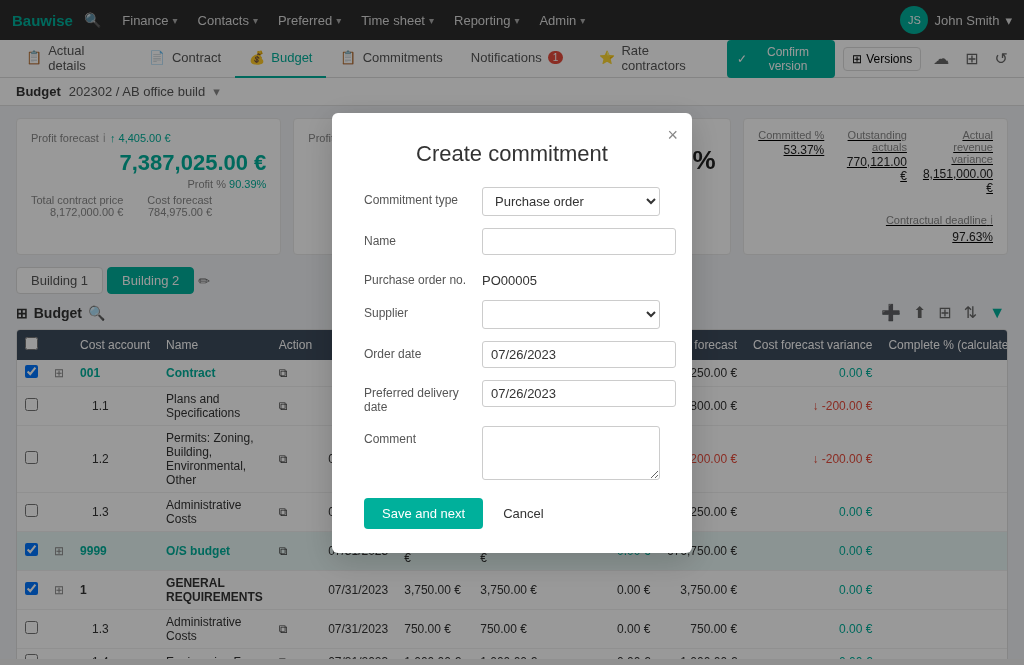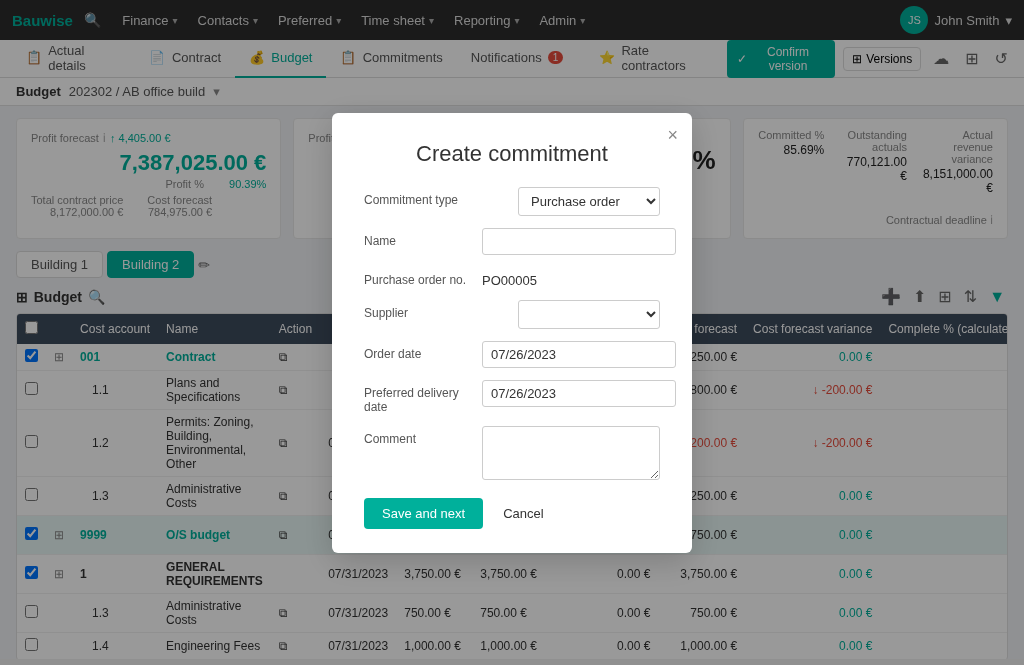--- a/index.html
+++ b/index.html
@@ -346,21 +346,20 @@
     }
     .form-select {
       flex: 1;
       border: 1px solid #ccc;
       border-radius: 3px;
       padding: 5px 8px;
       font-size: 13px;
       color: #333;
       background: #fff;
       outline: none;
-      margin-left: 36px;
     }
     .form-textarea {
       flex: 1;
       border: 1px solid #ccc;
       border-radius: 3px;
       padding: 5px 8px;
       font-size: 13px;
       color: #333;
       height: 54px;
       resize: vertical;
@@ -486,21 +485,21 @@
   <div class="kpi-row">
     <div class="kpi-card">
       <div class="kpi-label">
         <span>Profit forecast</span>
         <span class="info-icon">ℹ</span>
         <span class="trend-up">↑ 4,405.00 €</span>
       </div>
       <div class="kpi-value teal">7,387,025.00 €</div>
       <div class="kpi-sub">
         <span>Profit %</span>
-        <span class="profit-pct" style="color:#00b09b;margin-left:22px;">90.39%</span>
+        <span class="profit-pct" style="color:#00b09b;margin-left:0;">90.39%</span>
       </div>
       <div class="kpi-sub" style="margin-top:4px;display:flex;gap:24px;">
         <div>
           <span style="color:#888;">Total contract price</span><br>
           <span>8,172,000.00 €</span>
         </div>
         <div>
           <span style="color:#888;">Cost forecast</span><br>
           <span>784,975.00 €</span>
         </div>
@@ -518,38 +517,39 @@
       <div class="kpi-sub" style="margin-top:4px;">
         <span style="color:#888;">Actual revenue</span>
         <span style="margin-left:6px;">21,000.00 €</span>
       </div>
     </div>
     <div class="kpi-card complete">
       <div class="kpi-label">Complete</div>
       <div class="complete-pct">1.89%</div>
       <div style="height:2px;background:#00b09b;width:20px;margin-top:4px;"></div>
     </div>
-    <div class="kpi-card" style="display:flex;gap:16px;flex-wrap:wrap;">
+    <div class="kpi-card" style="display:flex;gap:16px;flex-wrap:wrap;text-decoration:underline;">
       <div class="kpi2-item">
         <span class="kpi2-label">Committed %</span>
-        <span class="kpi2-value">85.69%</span>
+        <span class="kpi2-value">53.37%</span>
       </div>
       <div class="kpi2-item">
         <span class="kpi2-label">Outstanding actuals</span>
         <span class="kpi2-value">770,121.00 €</span>
       </div>
       <div class="kpi2-item">
         <span class="kpi2-label">Actual revenue variance</span>
         <span class="kpi2-value">8,151,000.00 €</span>
       </div>
       <div class="kpi2-item">
         <span class="kpi2-label">
           <span>Contractual deadline</span>
           <span class="info-icon">ℹ</span>
         </span>
+        <span class="kpi2-value">97.63%</span>
       </div>
     </div>
   </div>
 
   <div class="building-tabs">
     <button class="building-tab">Building 1</button>
     <button class="building-tab active">Building 2</button>
     <button class="edit-icon-btn">✏</button>
   </div>
 

